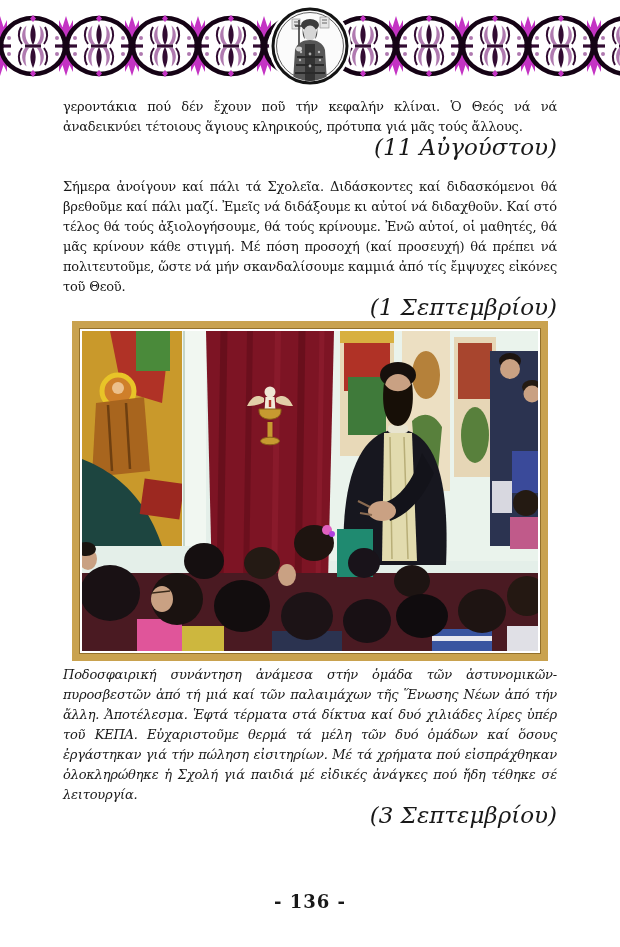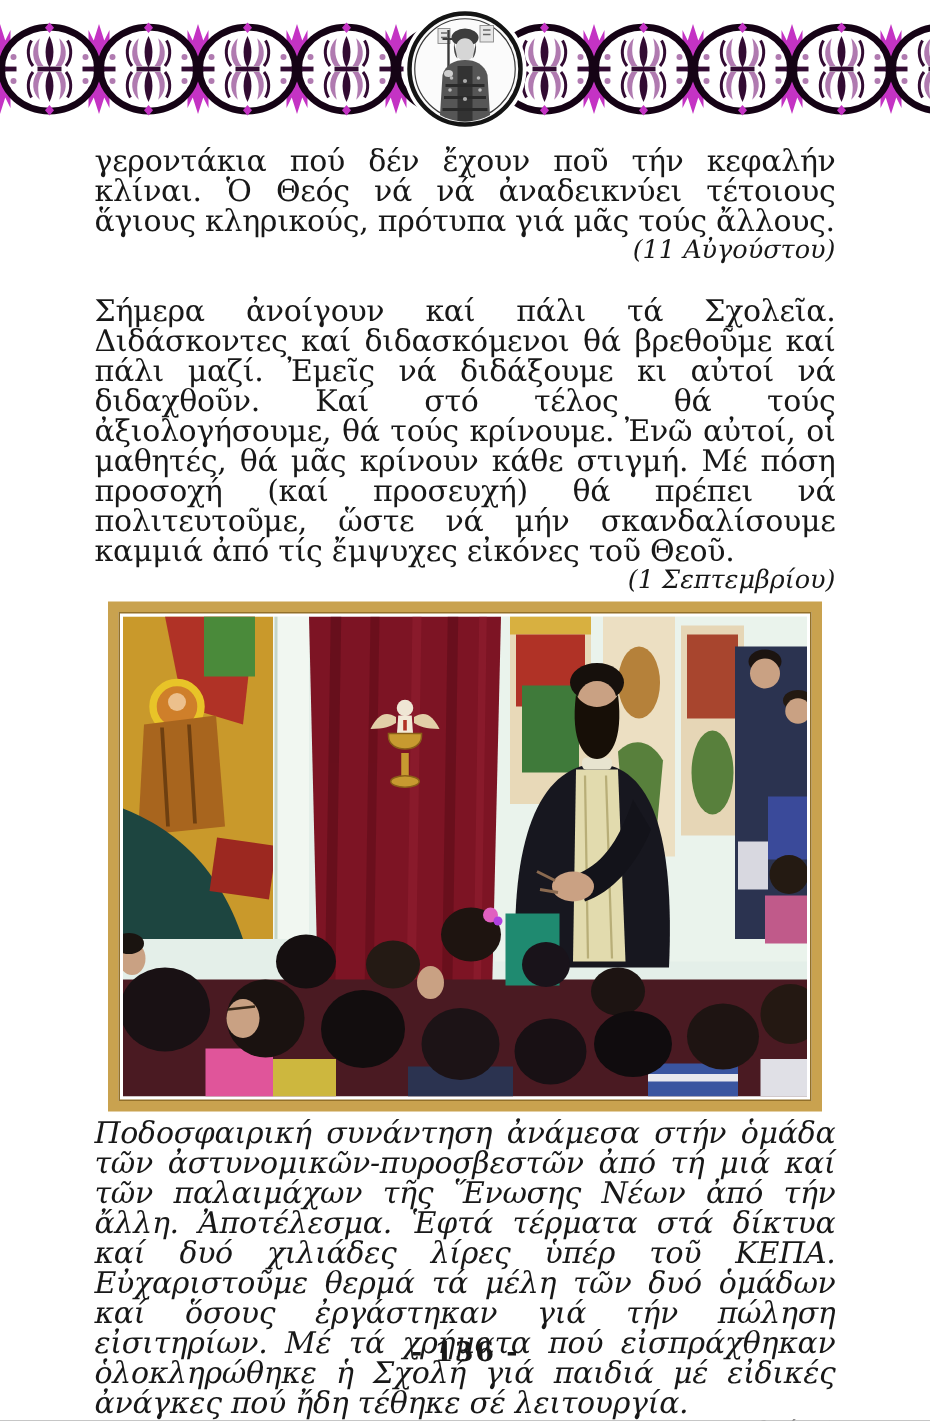--- a/index.html
+++ b/index.html
@@ -4,27 +4,27 @@
 <style>
   html,body{margin:0;padding:0;background:#9a9a9a;}
   .page{
     position:relative;width:620px;height:947px;margin:0 auto;
     background:#ffffff;overflow:hidden;
     font-family:"DejaVu Serif", serif;color:#181818;
   }
   .band{position:absolute;top:6px;left:0;width:620px;height:80px;}
   .content{position:absolute;left:63px;top:97px;width:494px;}
   .body-para{
-    margin:0;font-size:20px;line-height:20px;
+    margin:0;font-size:13px;line-height:20px;
     text-align:justify;text-align-last:left;letter-spacing:-0.2px;
   }
   .p2{margin-top:20px;}
   .p3{margin-top:4px;font-style:italic;}
   .date-para{
-    margin:0;font-size:17px;line-height:20px;
+    margin:0;font-size:23px;line-height:20px;
     text-align:right;font-style:italic;letter-spacing:0;
   }
   .photo-figure{margin:4px 0 0 9px;width:476px;}
   .photo-frame{box-sizing:border-box;width:476px;background:#c9a24f;padding:7px;}
   .photo-inner{border:1px solid #93702a;background:#ffffff;padding:2px;font-size:0;}
   .photo-svg{display:block;width:456px;height:320px;}
   .page-number{
     position:absolute;top:891px;left:0;width:100%;text-align:center;
     font-size:18px;font-weight:bold;letter-spacing:1px;
   }

